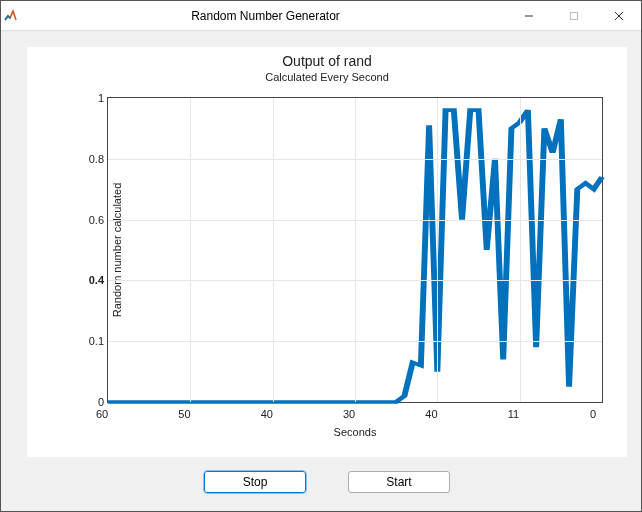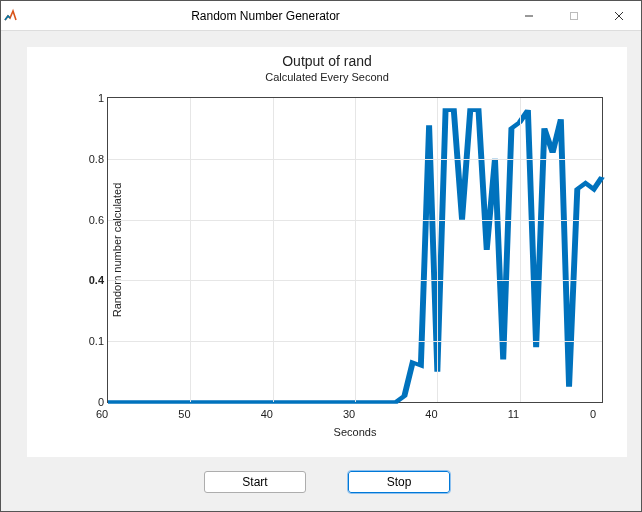--- a/index.html
+++ b/index.html
@@ -196,16 +196,16 @@
         <div class="gridline-v" style="left: 50%;"></div>
         <div class="xtick" style="left: 50%;">30</div>
         <div class="gridline-v" style="left: 66.6667%;"></div>
         <div class="xtick" style="left: 66.6667%;">40</div>
         <div class="gridline-v" style="left: 83.3333%;"></div>
         <div class="xtick" style="left: 83.3333%;">11</div>
         <div class="xtick" style="left: 100%;">0</div>
       </div>
   </div>
   <div class="button-row">
+    <div class="btn focused">Stop</div>
     <div class="btn">Start</div>
-    <div class="btn focused">Stop</div>
   </div>
 </div>
 
 </body></html>

